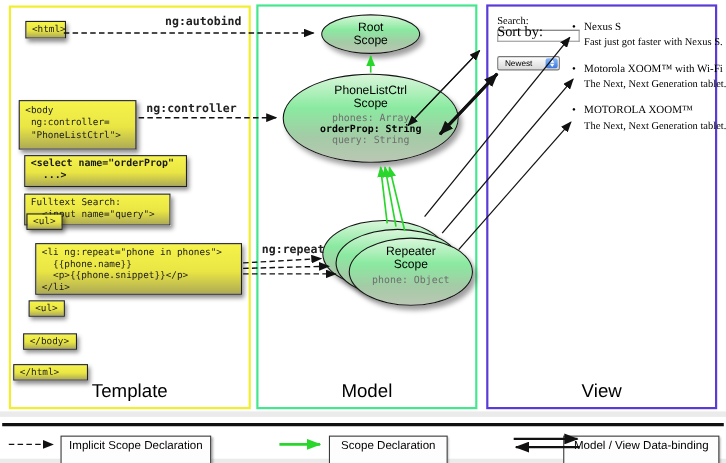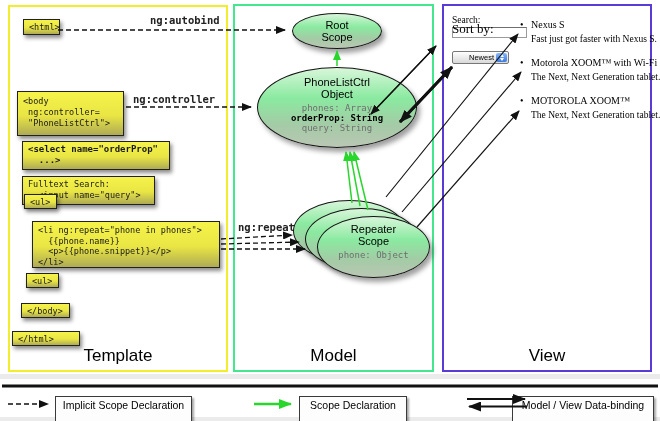--- a/index.html
+++ b/index.html
@@ -32,21 +32,21 @@
   .dash{stroke:#111;stroke-width:1.3;stroke-dasharray:5 3;fill:none;}
   .thin{stroke:#111;stroke-width:1.15;fill:none;}
   .thick{stroke:#111;stroke-width:2.8;fill:none;}
   .green{stroke:#29d62c;stroke-width:1.5;fill:none;}
   .greenbig{stroke:#29d62c;stroke-width:2.4;fill:none;}
   .band{position:absolute;left:0;width:660px;background:#ebebeb;}
   .searchinput{position:absolute;background:#fff;border:1px solid #9a9a9a;border-top-color:#6f6f6f;
                box-sizing:border-box;}
   .dropdown{position:absolute;background:linear-gradient(#fefefe,#d9d9d9);border:1px solid #777;
             border-radius:2px;box-sizing:border-box;font-size:7.5px;line-height:11px;
-            padding-left:16px;color:#000;}
+            padding-left:6px;color:#000;}
   .stepper{position:absolute;right:1px;top:1px;width:11px;height:9px;border-radius:2px;
            background:linear-gradient(#8cb8f8,#3a79e0);display:flex;flex-direction:column;
            align-items:center;justify-content:center;}
   .tri-up{width:0;height:0;border-left:2.5px solid transparent;border-right:2.5px solid transparent;
           border-bottom:3px solid #fff;margin-bottom:1px;}
   .tri-dn{width:0;height:0;border-left:2.5px solid transparent;border-right:2.5px solid transparent;
           border-top:3px solid #fff;}
   .bullet{position:absolute;font-family:"Liberation Serif",serif;font-size:10px;color:#000;}
 </style>
 </head>
@@ -88,21 +88,21 @@
   <div class="ann" style="left:133px;top:93px;">ng:controller</div>
   <div class="ann" style="left:238px;top:221px;">ng:repeat</div>
 
   <div class="ellipse" style="left:292px;top:13px;width:90px;height:36px;padding-top:5px;">
     <div class="etitle">Root
 Scope</div>
   </div>
 
   <div class="ellipse" style="left:257px;top:67px;width:160px;height:81px;padding-top:8px;">
     <div class="etitle">PhoneListCtrl
-Object</div>
+Scope</div>
     <div class="eprop" style="margin-top:3px;">phones: Array</div>
     <div class="eprop bold">orderProp: String</div>
     <div class="eprop">query: String</div>
   </div>
 
   <div class="ellipse" style="left:293px;top:200px;width:113px;height:62px;"></div>
   <div class="ellipse" style="left:305px;top:208px;width:113px;height:62px;"></div>
   <div class="ellipse" style="left:317px;top:216px;width:113px;height:62px;padding-top:6px;">
     <div class="etitle">Repeater
 Scope</div>

